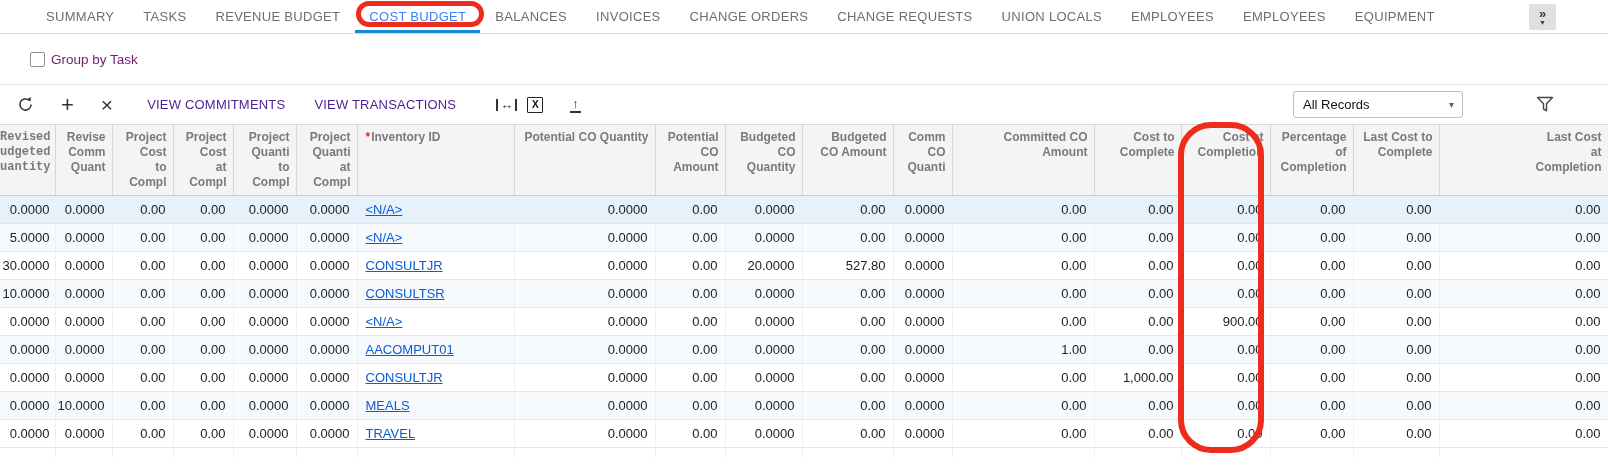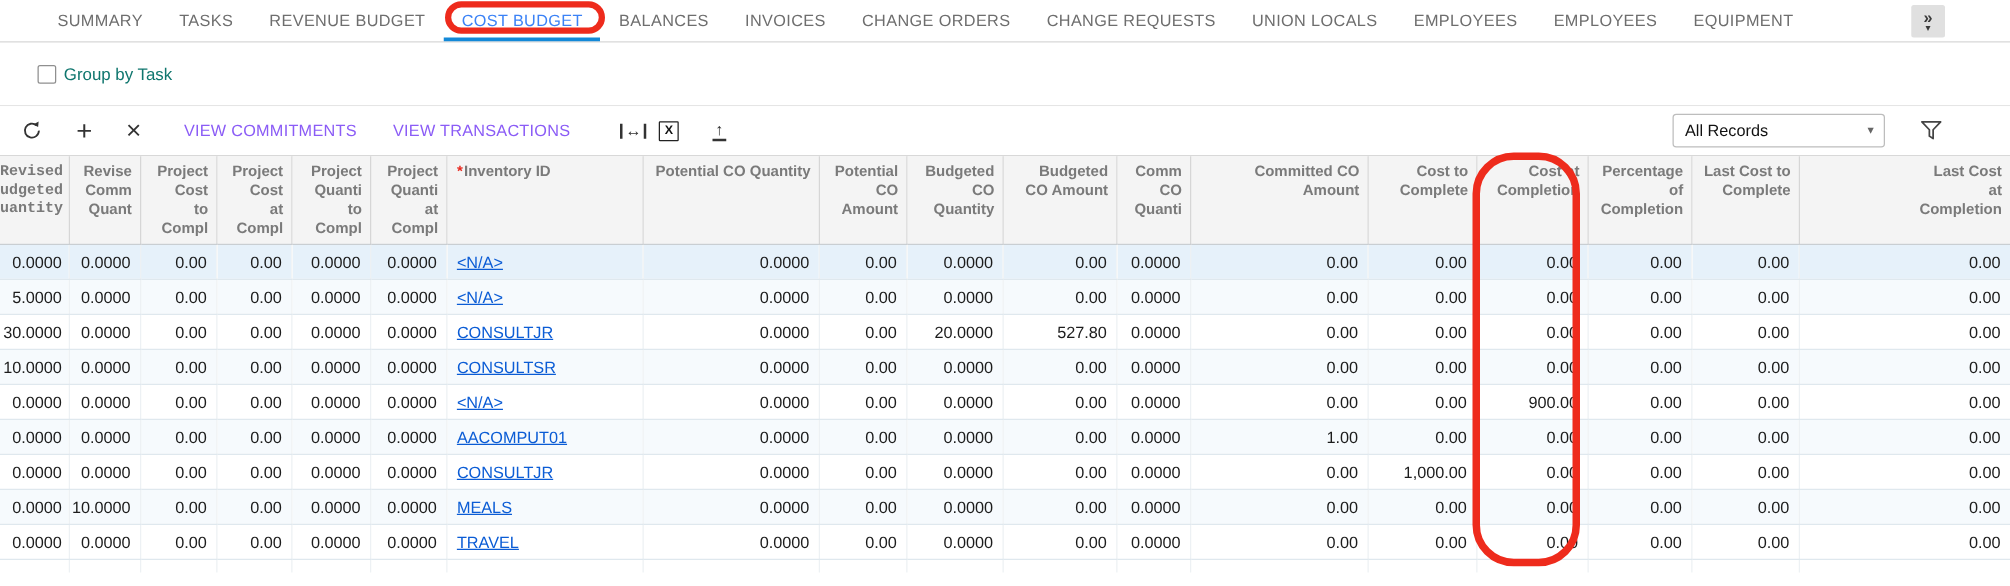--- a/index.html
+++ b/index.html
@@ -15,34 +15,34 @@
   .tab.active::after { content:""; position:absolute; left:-14px; right:-14px; bottom:0; height:3px; background:#1389d8; }
   .annot-ellipse { position:absolute; left:-13px; right:-18px; top:1px; bottom:6px; border:5px solid #ee2b1c; border-radius:15px; pointer-events:none; z-index:7; }
   .tab-overflow { position:absolute; right:52px; top:4px; width:27px; height:26px; background:#e0e0e0; border-radius:2px;
                   display:flex; flex-direction:column; align-items:center; justify-content:center; cursor:pointer; color:#3a3a3a; }
   .tab-overflow .chev { font-size:13px; font-weight:bold; line-height:11px; }
   .tab-overflow .dn { font-size:8px; line-height:7px; color:#3a3a3a; }
 
   
   .groupbar { height:51px; border-bottom:1px solid #e5e5e5; display:flex; align-items:center; padding-left:30px; background:#fff; }
   .checkbox { width:15px; height:15px; border:1px solid #8f8f8f; border-radius:2px; background:#fff; margin-right:6px; cursor:pointer; }
-  .group-label { font-size:13.5px; color:#0f766e; }
+  .group-label { font-size:13.5px; color:#701a75; }
 
   
   .toolbar { height:40px; border-bottom:1px solid #d8d8d8; display:flex; align-items:center; padding-left:17px; padding-right:54px; background:#fff; }
   .tbtn { display:flex; align-items:center; justify-content:center; cursor:pointer; color:#333; }
   .ico-gap { margin-right:27px; }
   .glyph-plus { font-size:22px; font-weight:300; line-height:20px; }
   .glyph-x { font-size:21px; font-weight:300; line-height:20px; }
-  .txtbtn { font-size:13px; color:#8b5cf6; letter-spacing:.2px; padding:0 7px; margin-right:15px; cursor:pointer; white-space:nowrap; }
+  .txtbtn { font-size:13px; color:#4c1d95; letter-spacing:.2px; padding:0 7px; margin-right:15px; cursor:pointer; white-space:nowrap; }
   .fitw { border-left:2px solid #333; border-right:2px solid #333; padding:0 2px; font-size:13px; line-height:12px; margin:0 10px 0 18px; }
   .excel { width:16px; height:16px; border:1.6px solid #222; border-radius:1px; display:flex; align-items:center; justify-content:center;
            font-size:10px; font-weight:bold; color:#111; margin-right:27px; }
   .upload { border-bottom:2px solid #333; padding:0 2px 1px 2px; font-size:13px; font-weight:bold; line-height:13px; }
-  .toolbar-right { margin-left:auto; display:flex; align-items:center; }
+  .toolbar-right { margin-left:auto; display:flex; align-items:center;gap:45px; }
   .select { width:170px; height:27px; border:1px solid #bdbdbd; border-radius:3px; background:#fff; display:flex; align-items:center;
             padding-left:9px; font-size:13px; color:#111; cursor:pointer; position:relative; margin-right:28px; }
   .select .arrow { position:absolute; right:8px; color:#666; font-size:10px; }
   .funnel { cursor:pointer; display:flex; align-items:center; }
 
   
   table { border-collapse:collapse; table-layout:fixed; width:1608px; }
   thead th { background:#f4f4f4; border-right:1px solid #d6d6d6; border-bottom:1px solid #c9ced2;
              height:70px; vertical-align:top; padding:5px 6px 0 6px; font-size:12px; font-weight:bold; color:#7a7a7a;
              line-height:15px; white-space:pre-line; overflow:hidden; cursor:pointer; }

